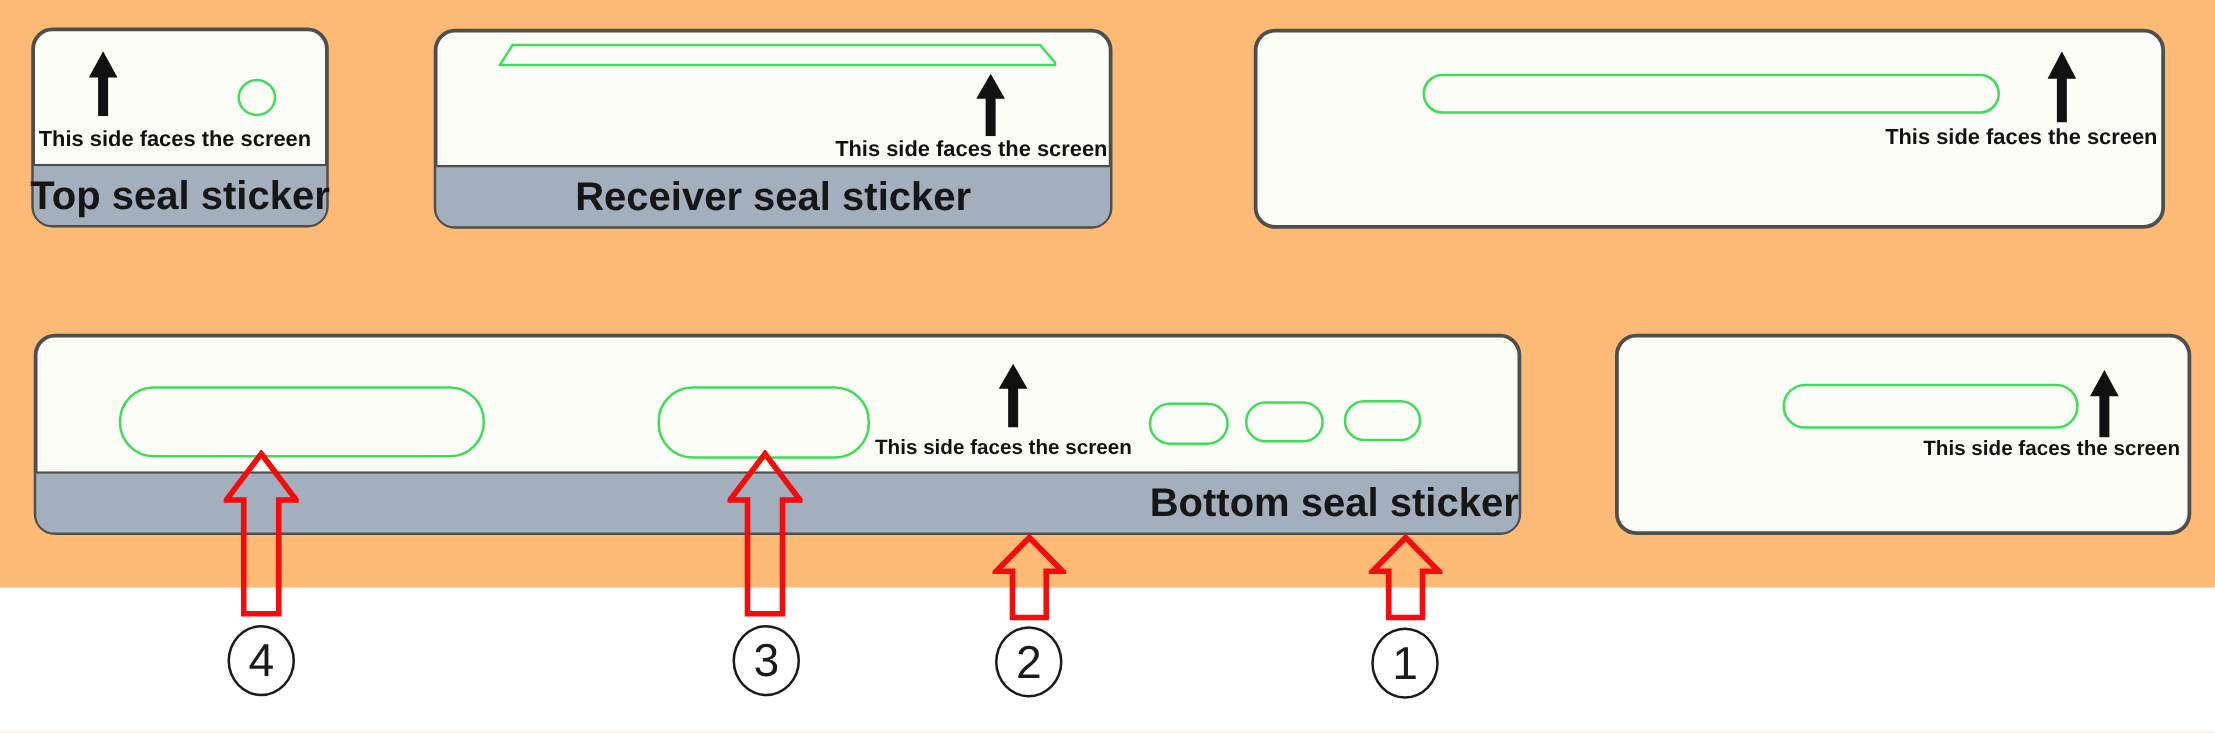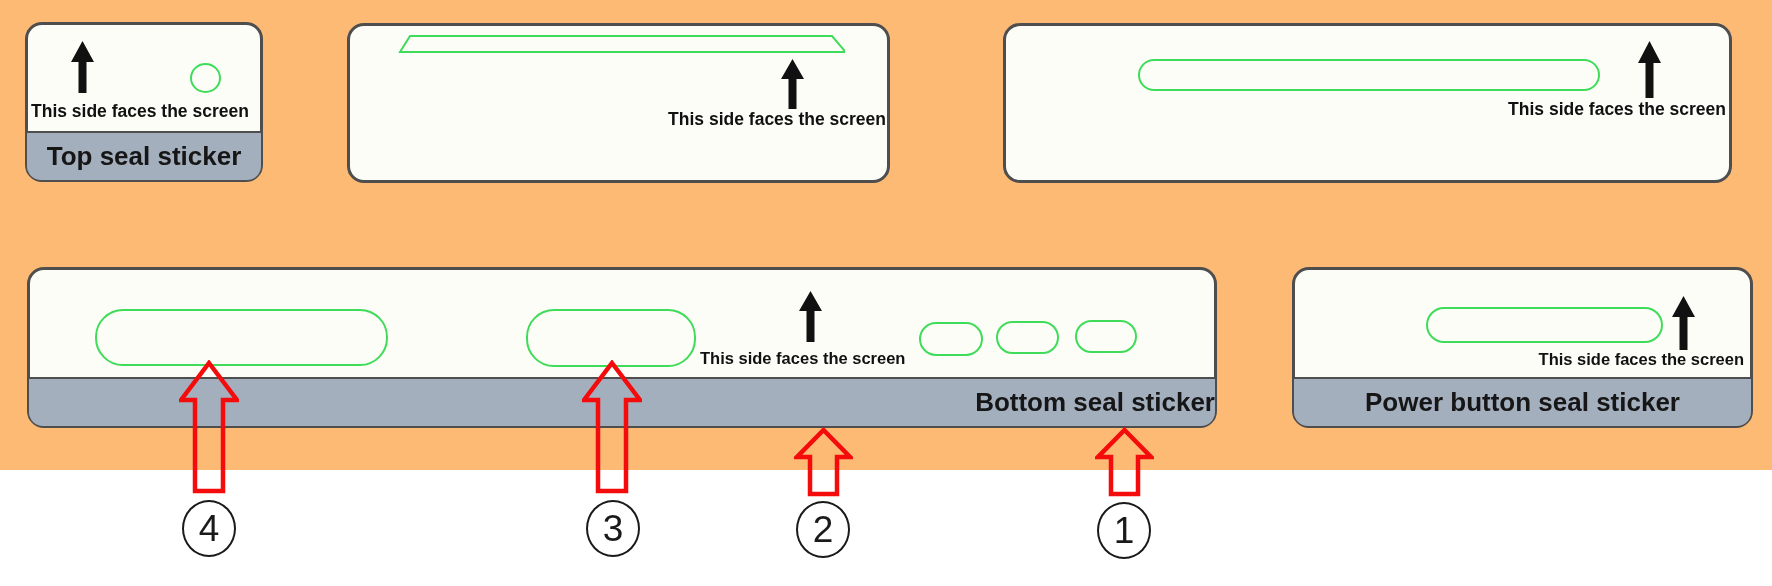--- a/index.html
+++ b/index.html
@@ -18,21 +18,21 @@
   }
   .band{
     position:absolute;left:-1px;right:-1px;bottom:-1px;height:49px;
     box-sizing:border-box;
     background:#a4afbe;
     border-top:2px solid #4e4e4e;
     border-radius:0 0 14px 14px;
     display:flex;align-items:center;justify-content:center;
   }
   .band .label{
-    font-size:26px;font-weight:bold;color:#161616;letter-spacing:0px;white-space:nowrap;
+    font-size:32px;font-weight:bold;color:#161616;letter-spacing:0px;white-space:nowrap;
   }
   .band.left-label{justify-content:flex-end;padding-left:273px;}
   
   .pill{
     position:absolute;box-sizing:border-box;
     border:2px solid #3edc59;background:transparent;
   }
   
   .facing{
     position:absolute;font-size:17.5px;font-weight:bold;color:#111;white-space:nowrap;
@@ -71,20 +71,23 @@
   </div>
 
   <div class="sticker" id="sticker-receiver">
     <svg style="position:absolute;left:45px;top:7px;" width="456" height="24" viewBox="0 0 456 24">
       <polygon points="15,3 437,3 449,17 449,19 5,19" fill="none" stroke="#3edc59" stroke-width="2"></polygon>
     </svg>
     <svg class="arrow-up" style="left:431px;top:33px;" width="23" height="50" viewBox="0 0 23 50">
       <path d="M11.5 0 L23 20 L15.5 20 L15.5 50 L7.5 50 L7.5 20 L0 20 Z" fill="#111"></path>
     </svg>
     <div class="facing" style="right:1px;top:83px;">This side faces the screen</div>
+    <div class="band">
+      <span class="label">Receiver seal sticker</span>
+    </div>
   </div>
 
   <div class="sticker" id="sticker-volume">
     <div class="pill" style="left:132px;top:33px;width:462px;height:32px;border-radius:16px;"></div>
     <svg class="arrow-up" style="left:632px;top:15px;" width="23" height="57" viewBox="0 0 23 57">
       <path d="M11.5 0 L23 22 L15.5 22 L15.5 57 L7.5 57 L7.5 22 L0 22 Z" fill="#111"></path>
     </svg>
     <div class="facing" style="right:3px;top:73px;">This side faces the screen</div>
   </div>
 
@@ -102,23 +105,20 @@
       <span class="label">Bottom seal sticker</span>
     </div>
   </div>
 
   <div class="sticker" id="sticker-power">
     <div class="pill" style="left:131px;top:37px;width:237px;height:36px;border-radius:18px;"></div>
     <svg class="arrow-up" style="left:377px;top:26px;" width="23" height="54" viewBox="0 0 23 54">
       <path d="M11.5 0 L23 21 L15.5 21 L15.5 54 L7.5 54 L7.5 21 L0 21 Z" fill="#111"></path>
     </svg>
     <div class="facing" style="right:6px;top:80px;font-size:16.5px;">This side faces the screen</div>
-    <div class="band">
-      <span class="label">Power button seal sticker</span>
-    </div>
   </div>
 
   <svg class="red-arrow" style="left:179px;top:360px;" width="60" height="134" viewBox="0 0 60 134">
     <polygon points="30,3 58,40 44,40 44,131 16,131 16,40 2,40" fill="none" stroke="#f40b0b" stroke-width="4.5" stroke-linejoin="miter"></polygon>
   </svg>
   <svg class="red-arrow" style="left:582px;top:360px;" width="60" height="134" viewBox="0 0 60 134">
     <polygon points="30,3 58,40 44,40 44,131 16,131 16,40 2,40" fill="none" stroke="#f40b0b" stroke-width="4.5" stroke-linejoin="miter"></polygon>
   </svg>
   <svg class="red-arrow" style="left:794px;top:427px;" width="59" height="70" viewBox="0 0 59 70">
     <polygon points="29.5,3 56,30 43,30 43,67 16,67 16,30 3,30" fill="none" stroke="#f40b0b" stroke-width="4.5" stroke-linejoin="miter"></polygon>

